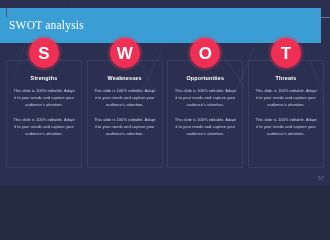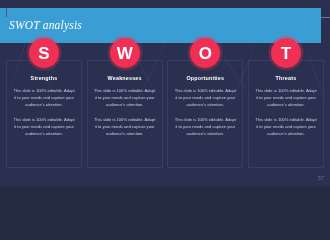--- a/index.html
+++ b/index.html
@@ -44,21 +44,20 @@
   .title-bar {
     position: absolute;
     left: 0;
     top: 8px;
     width: 321px;
     height: 35px;
     background: #3a9ed4;
     display: flex;
     align-items: center;
     padding-left: 9px;
-    font-style: italic;
   }
   .title-bar .title-text {
     color: #ffffff;
     font-family: "Liberation Serif", serif;
     font-size: 11.5px;
     letter-spacing: .2px;
     line-height: 1;
     white-space: nowrap;
   }
   .title-tick {

